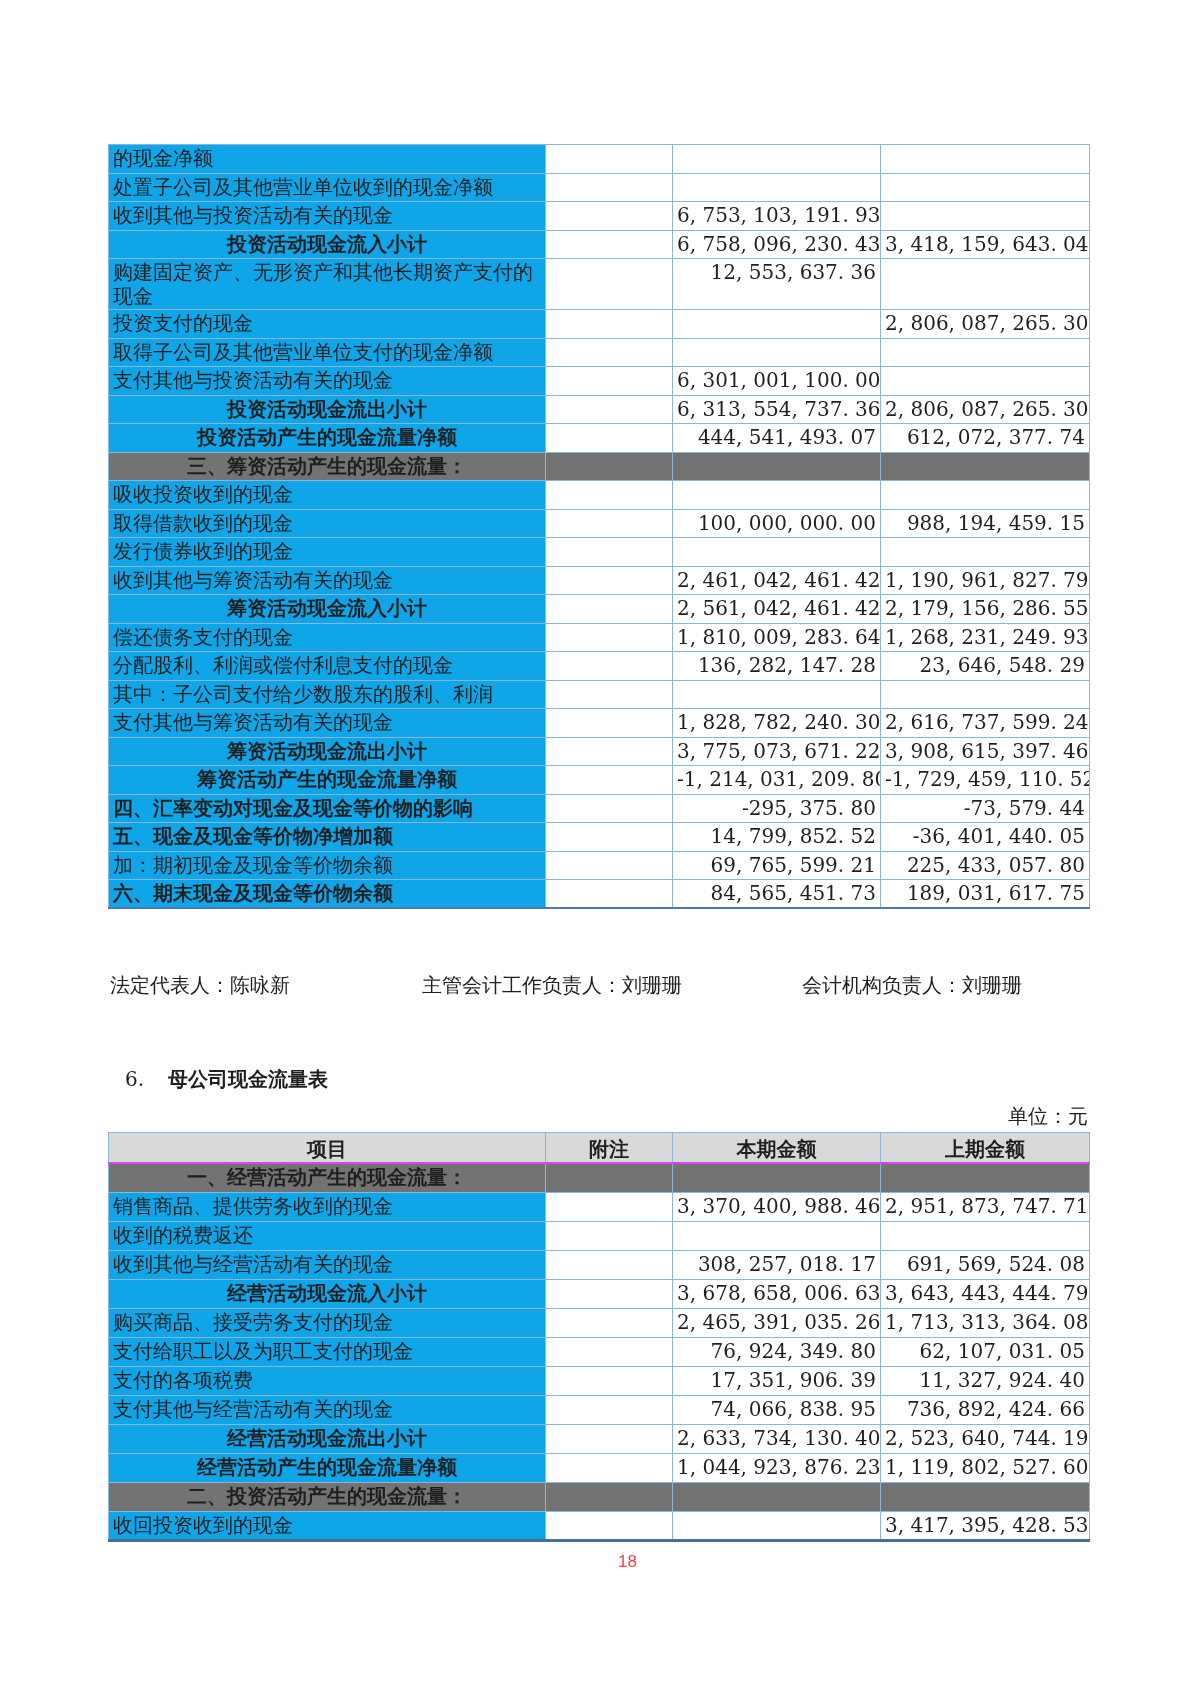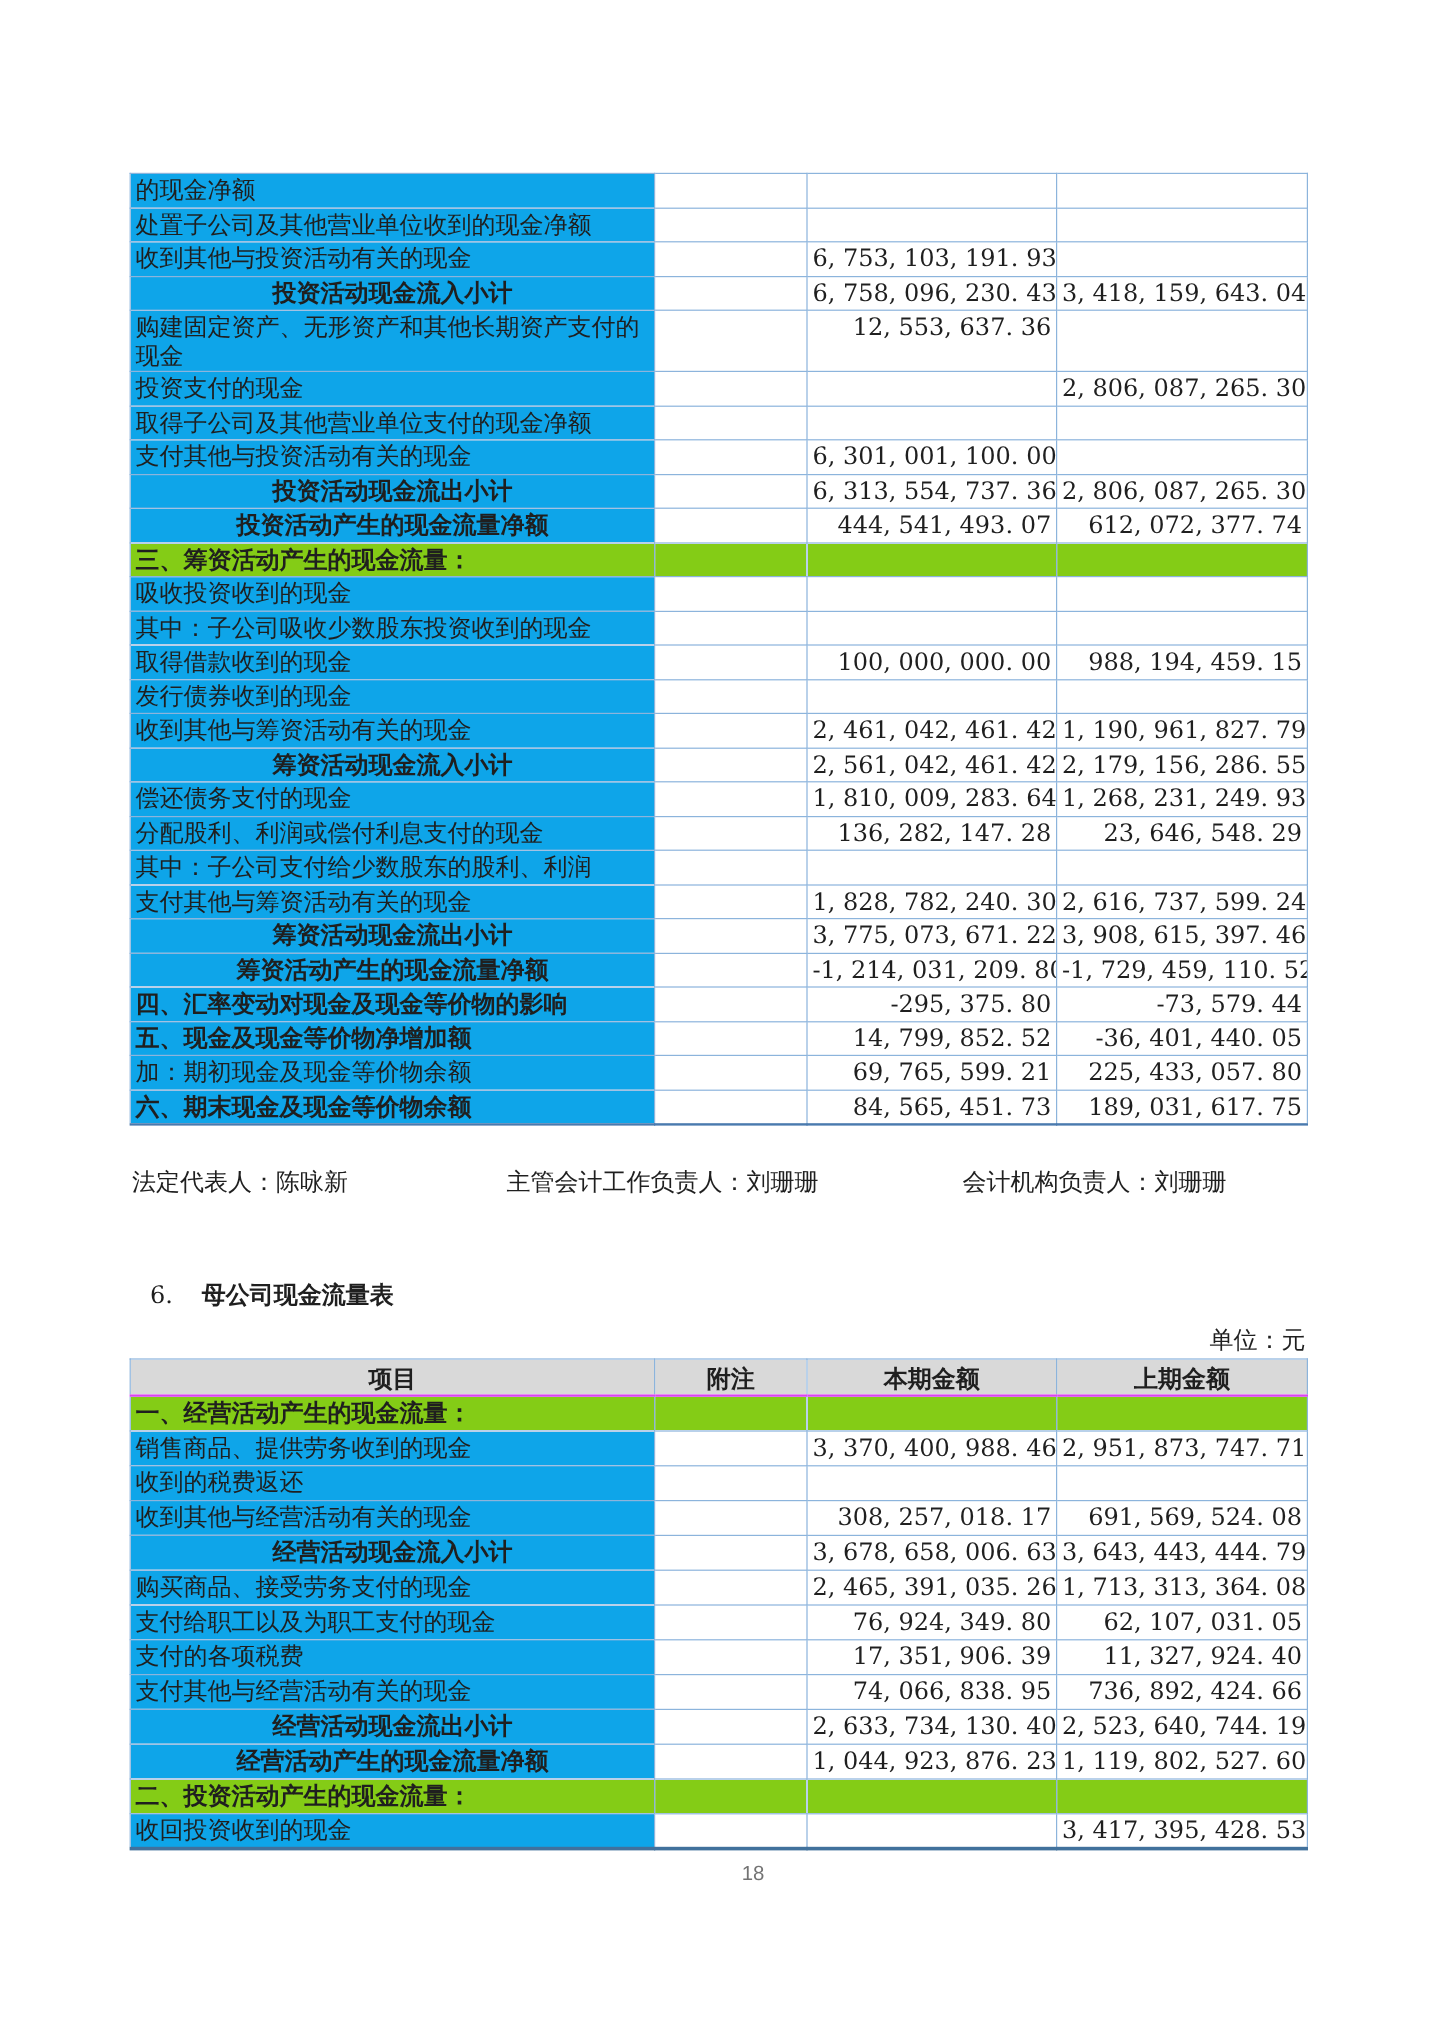--- a/index.html
+++ b/index.html
@@ -15,21 +15,21 @@
     font-size:20px;line-height:24px;padding:1px 4px;
     word-break:break-all;
   }
   .cell-item{background:#0ea5e9;text-align:left;padding-left:7px;}
   .cell-note{background:#fff;}
   .cell-cur,.cell-pri{background:#fff;text-align:right;font-size:18px;padding-right:10px;white-space:nowrap;}
   
   .r-normal .cell-item{font-weight:normal;}
   .r-bold .cell-item{font-weight:bold;}
   .r-subtotal .cell-item{font-weight:bold;text-align:center;}
-  .r-section td{background:#84cc16;}
+  .r-section td{background:#737373;text-align:center;}
   .r-section .cell-item{font-weight:bold;}
   
   .t1{left:108px;top:144px;width:981px;border-bottom:2px solid #4A7AAE;}
   .t1 tr{height:28.5px;}
   
   .t2{left:108px;top:1132px;width:981px;border-bottom:3px solid #41719C;}
   .t2 thead tr{height:30px;}
   .t2 tbody tr{height:29px;}
   .t2 thead td{
     background:#D9D9D9;font-weight:bold;text-align:center;
@@ -39,21 +39,21 @@
   .signature-row span{position:absolute;white-space:nowrap;}
   .sig-1{left:110px;}
   .sig-2{left:422px;}
   .sig-3{left:802px;}
   .section-heading{position:absolute;left:125px;top:1066px;font-size:20px;white-space:nowrap;}
   .section-heading .sec-no{font-weight:normal;}
   .section-heading .sec-title{font-weight:bold;margin-left:24px;}
   .unit-label{position:absolute;right:112px;top:1103px;font-size:20px;white-space:nowrap;}
   .page-number{
     position:absolute;left:0;right:0;top:1552px;text-align:center;text-indent:55px;
-    font-size:17px;font-family:"Liberation Sans","DejaVu Sans",sans-serif;color:#737373;
+    font-size:17px;font-family:"Liberation Sans","DejaVu Sans",sans-serif;color:#ef4444;
   }
 </style>
 </head>
 <body>
 
 <div class="page">
 
   <table class="fin-table t1">
     <colgroup>
       <col style="width:437px">
@@ -123,26 +123,20 @@
     <td class="cell-pri">612, 072, 377. 74</td>
   </tr>
         <tr class="r-section">
     <td class="cell-item">三、筹资活动产生的现金流量：</td>
     <td class="cell-note"></td>
     <td class="cell-cur"></td>
     <td class="cell-pri"></td>
   </tr>
         <tr class="r-normal">
     <td class="cell-item">吸收投资收到的现金</td>
-    <td class="cell-note"></td>
-    <td class="cell-cur"></td>
-    <td class="cell-pri"></td>
-  </tr>
-        <tr class="r-normal">
-    <td class="cell-item">其中：子公司吸收少数股东投资收到的现金</td>
     <td class="cell-note"></td>
     <td class="cell-cur"></td>
     <td class="cell-pri"></td>
   </tr>
         <tr class="r-normal">
     <td class="cell-item">取得借款收到的现金</td>
     <td class="cell-note"></td>
     <td class="cell-cur">100, 000, 000. 00</td>
     <td class="cell-pri">988, 194, 459. 15</td>
   </tr>

